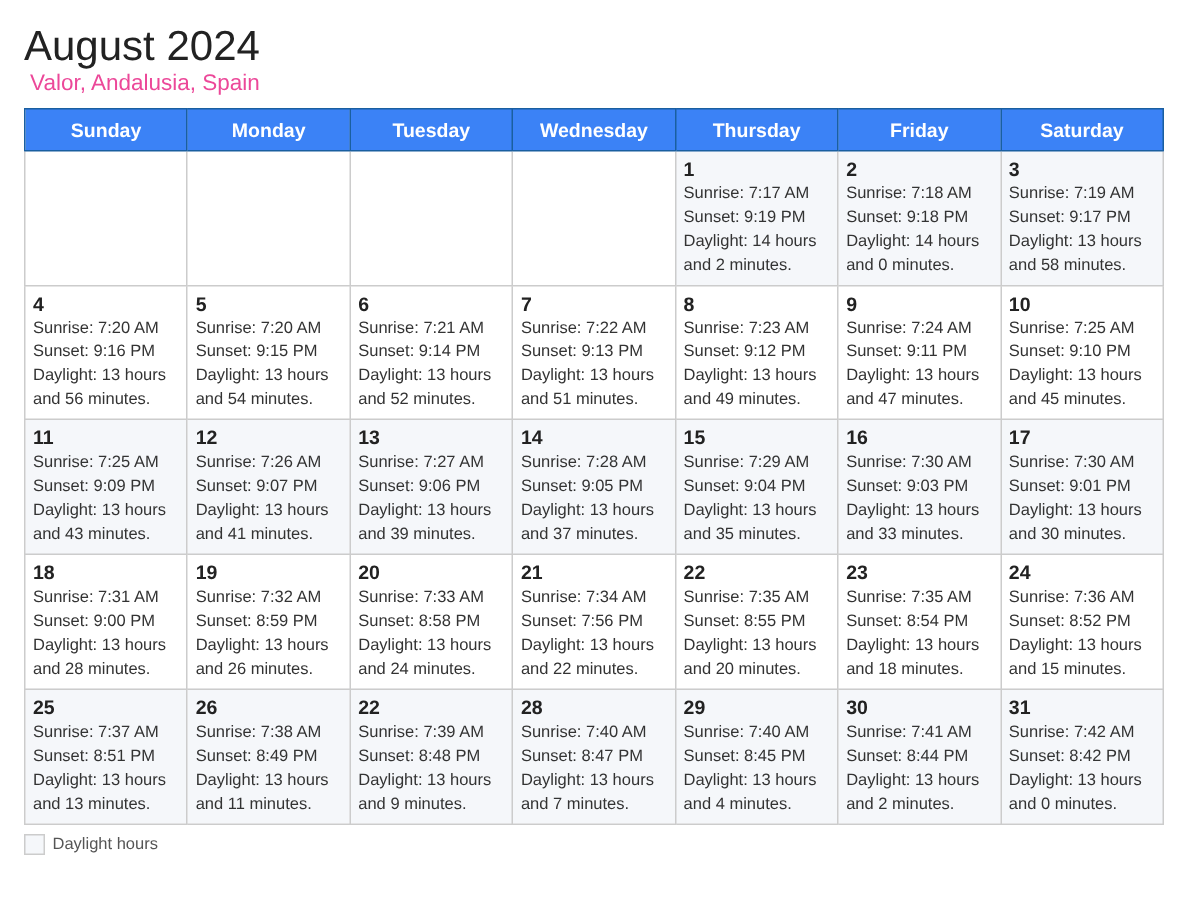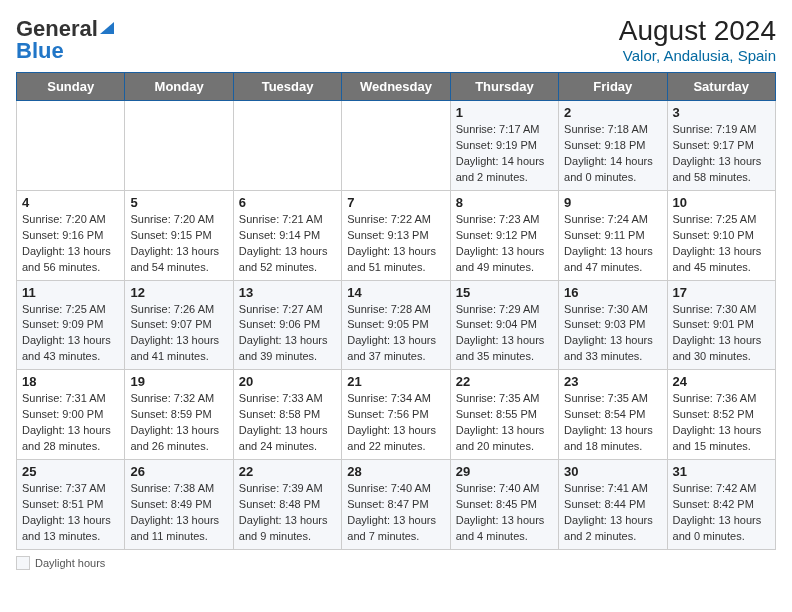--- a/index.html
+++ b/index.html
@@ -25,29 +25,29 @@
     .logo-blue { color: #1a6fbc; }
     .title-block { text-align: right; }
     .month-year {
       font-size: 28px;
       font-weight: normal;
       color: #222;
       line-height: 1.1;
     }
     .location {
       font-size: 15px;
-      color: #0369a1;
+      color: #ec4899;
     }
     table {
       width: 100%;
       border-collapse: collapse;
       font-size: 11px;
     }
     thead th {
-      background: #737373;
+      background: #3b82f6;
       color: #fff;
       text-align: center;
       padding: 6px 4px;
       font-size: 13px;
       font-weight: bold;
       border: 1px solid #1a5fa0;
     }
     tbody td {
       border: 1px solid #ccc;
       vertical-align: top;
@@ -88,31 +88,20 @@
       background: #f5f7fa;
       border: 1px solid #ccc;
       margin-right: 5px;
       display: inline-block;
     }
   </style>
 </head>
 <body>
 
 <div class="header">
-  <div class="logo">
-    <div style="display:flex;align-items:center;">
-      <span class="logo-general" style="font-size:22px;font-weight:bold;color:#333;">General</span>
-      <span style="display:inline-block;position:relative;margin-left:0px;">
-        <svg width="18" height="18" viewBox="0 0 18 18">
-          <polygon points="2,16 16,4 16,16" fill="#2176c7"></polygon>
-        </svg>
-      </span>
-    </div>
-    <span class="logo-blue" style="font-size:22px;font-weight:bold;color:#2176c7;margin-top:-4px;">Blue</span>
-  </div>
   <div class="title-block">
     <div class="month-year">August 2024</div>
     <div class="location">Valor, Andalusia, Spain</div>
   </div>
 </div>
 
 <table>
   <thead>
     <tr>
       <th>Sunday</th>

